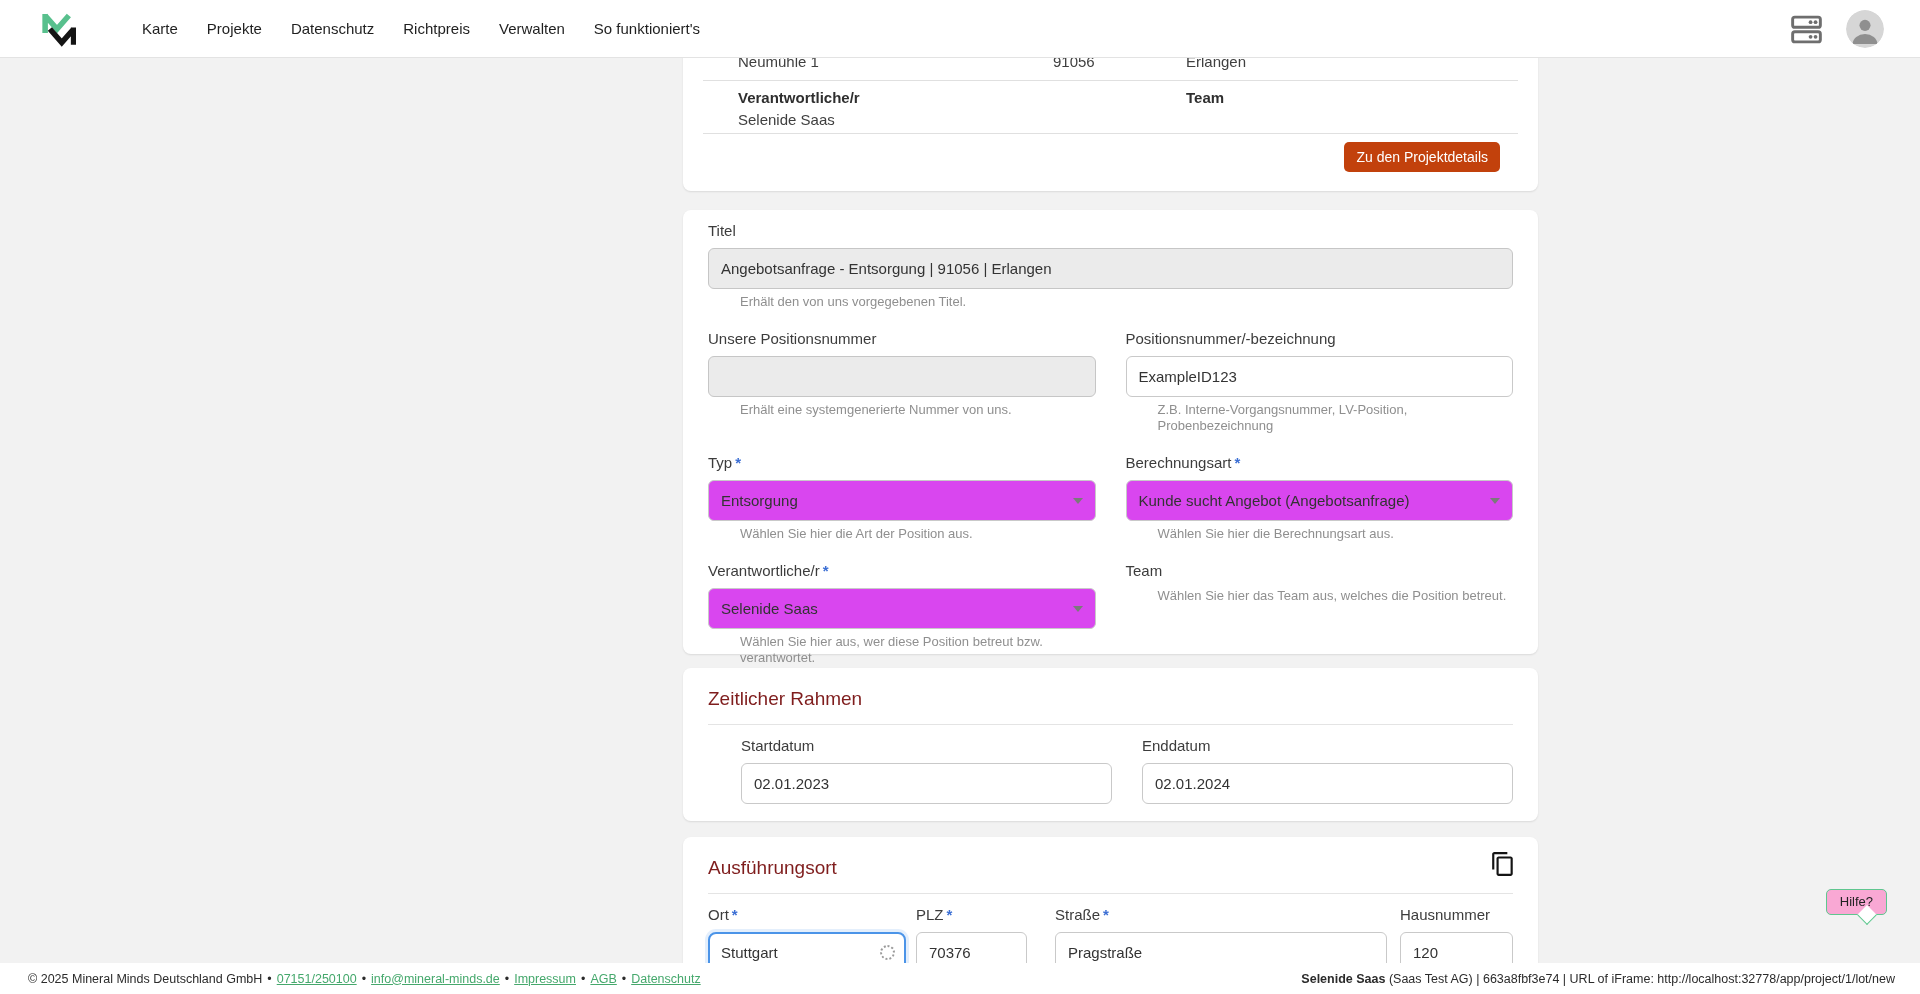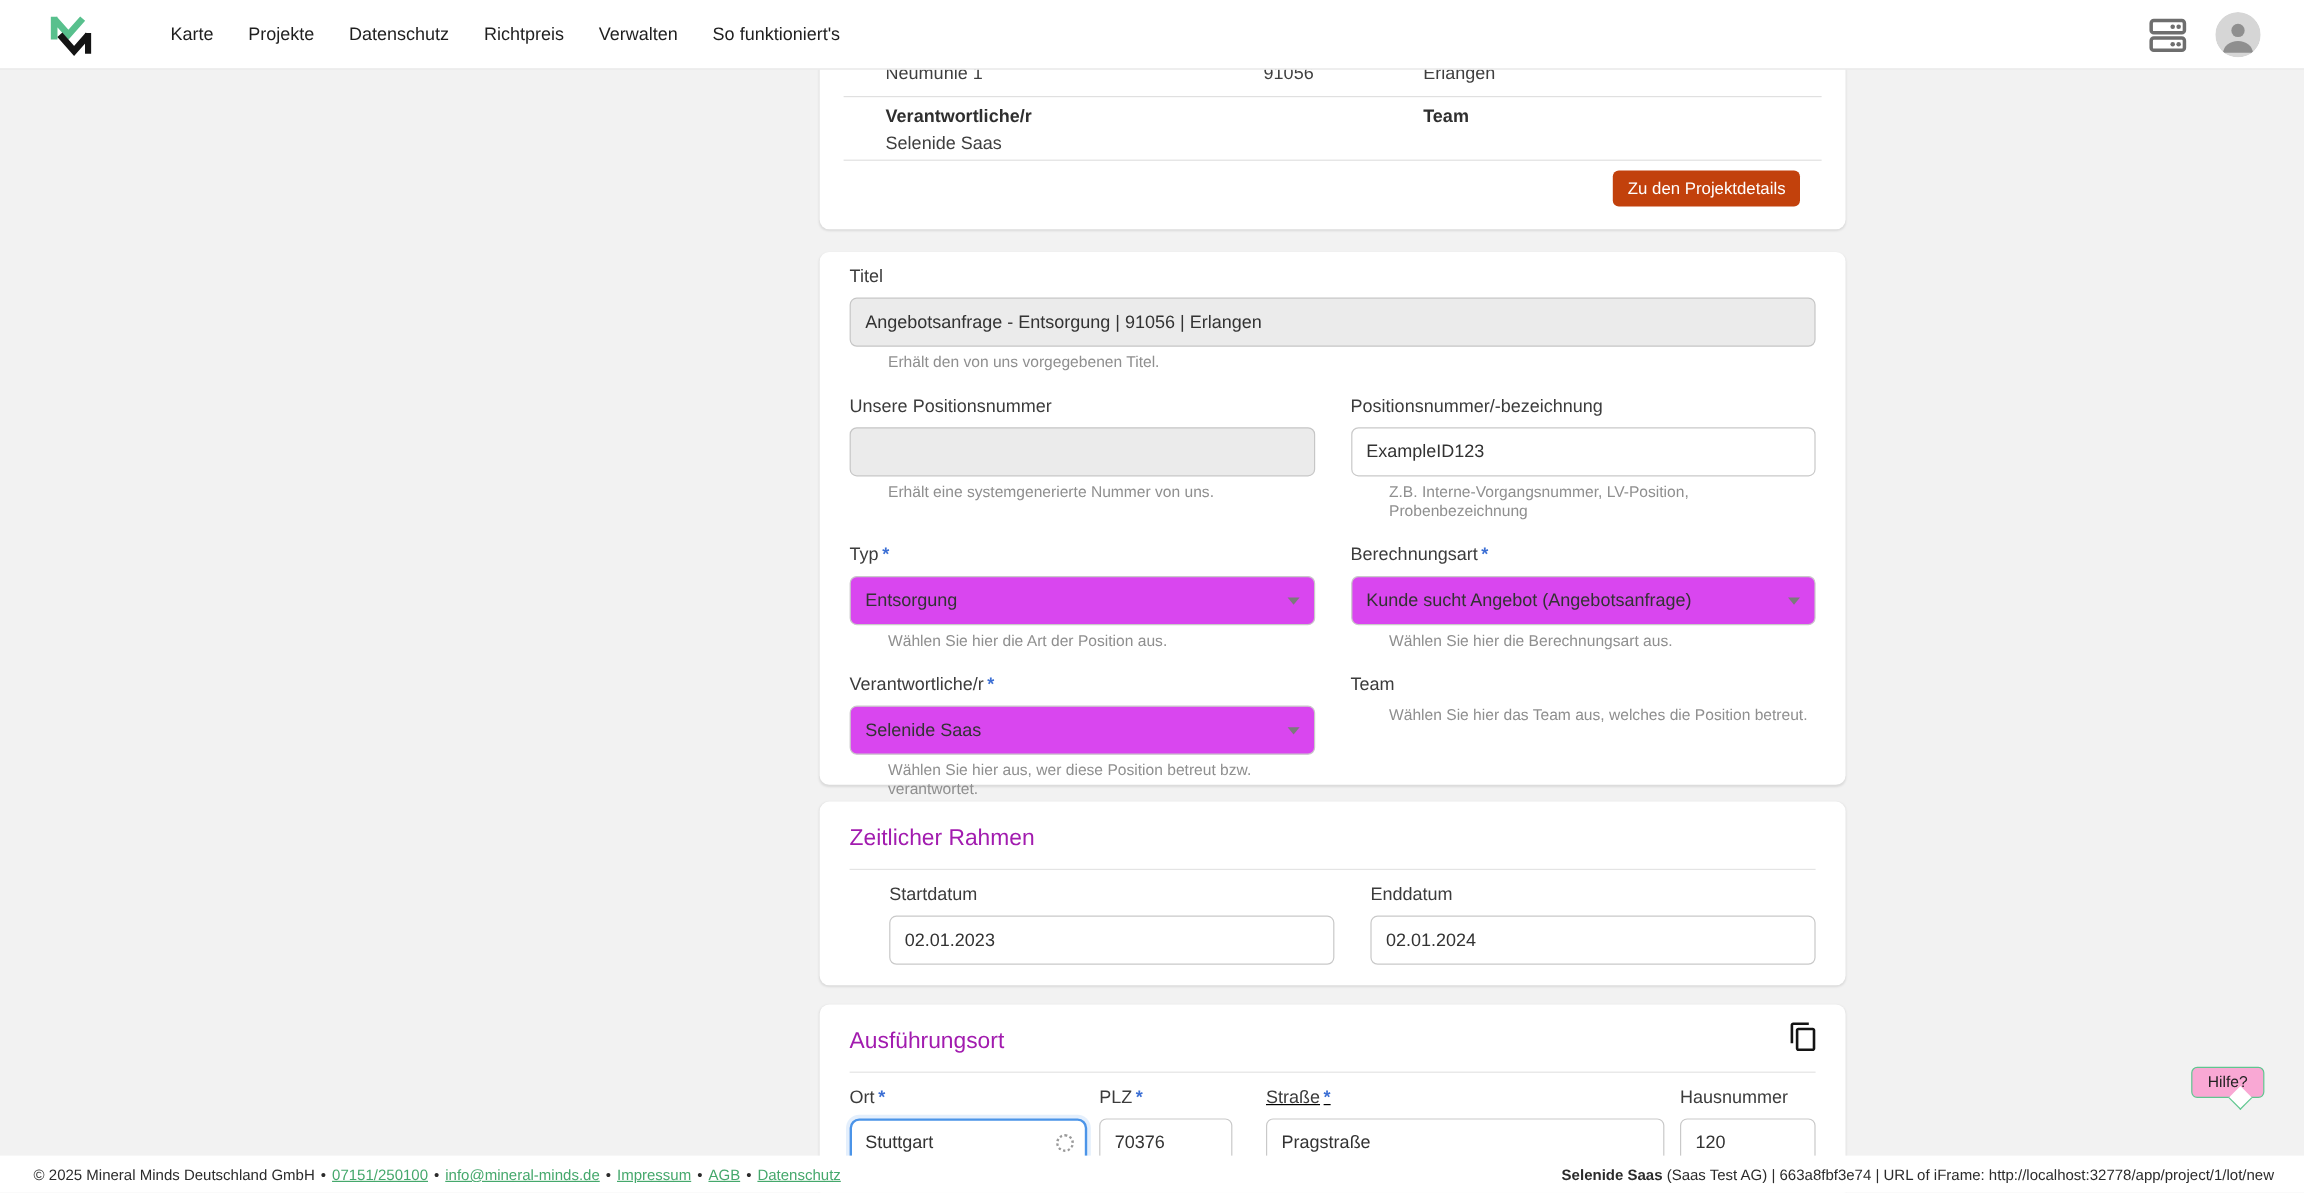--- a/index.html
+++ b/index.html
@@ -44,25 +44,25 @@
     display:flex; align-items:center; padding:0 30px 0 12px; font-size:15px; color:#333; cursor:pointer; }
   .caret { position:absolute; right:12px; top:50%; margin-top:-3px; width:0; height:0;
     border-left:5px solid transparent; border-right:5px solid transparent; border-top:6px solid #7a7a7a; }
 
   
   .card-form { top:210px; height:444px; padding:12px 25px 0 25px; }
 
   
   .card-dates { top:668px; height:153px; padding:20px 25px 0 25px; }
   .card-location { top:837px; height:260px; padding:20px 25px 0 25px; }
-  .card-title { font-size:19px; font-weight:400; color:#a21caf; line-height:22px; }
+  .card-title { font-size:19px; font-weight:400; color:#7f1d1d; line-height:22px; }
   .head-divider { height:1px; background:#e4e4e4; margin-top:14px; }
   .fields-row { display:flex; margin-top:12px; }
   .f-ort { width:198px; } .f-plz { width:111px; margin-left:10px; }
-  .f-strasse { width:332px; margin-left:28px;text-decoration:underline; } .f-haus { width:113px; margin-left:13px; }
+  .f-strasse { width:332px; margin-left:28px; } .f-haus { width:113px; margin-left:13px; }
   .input-wrap { position:relative; }
   .spinner { position:absolute; right:11px; top:50%; margin-top:-8px; width:15px; height:15px;
     border:2px dotted #9a9a9a; border-radius:50%; animation:spin 1.2s linear infinite; }
   @keyframes spin { to { transform:rotate(360deg); } }
   .copy-btn { position:absolute; top:14px; right:22px; background:none; border:none; cursor:pointer; }
 
   
   .help { position:absolute; top:889px; right:33px; z-index:25; background:#f9a8d4;
     border:1.6px solid #5fc68f; border-radius:5px; padding:4px 13px 5px 13px;
     font-size:13px; color:#222; font-family:"Liberation Sans", sans-serif; cursor:pointer; }

